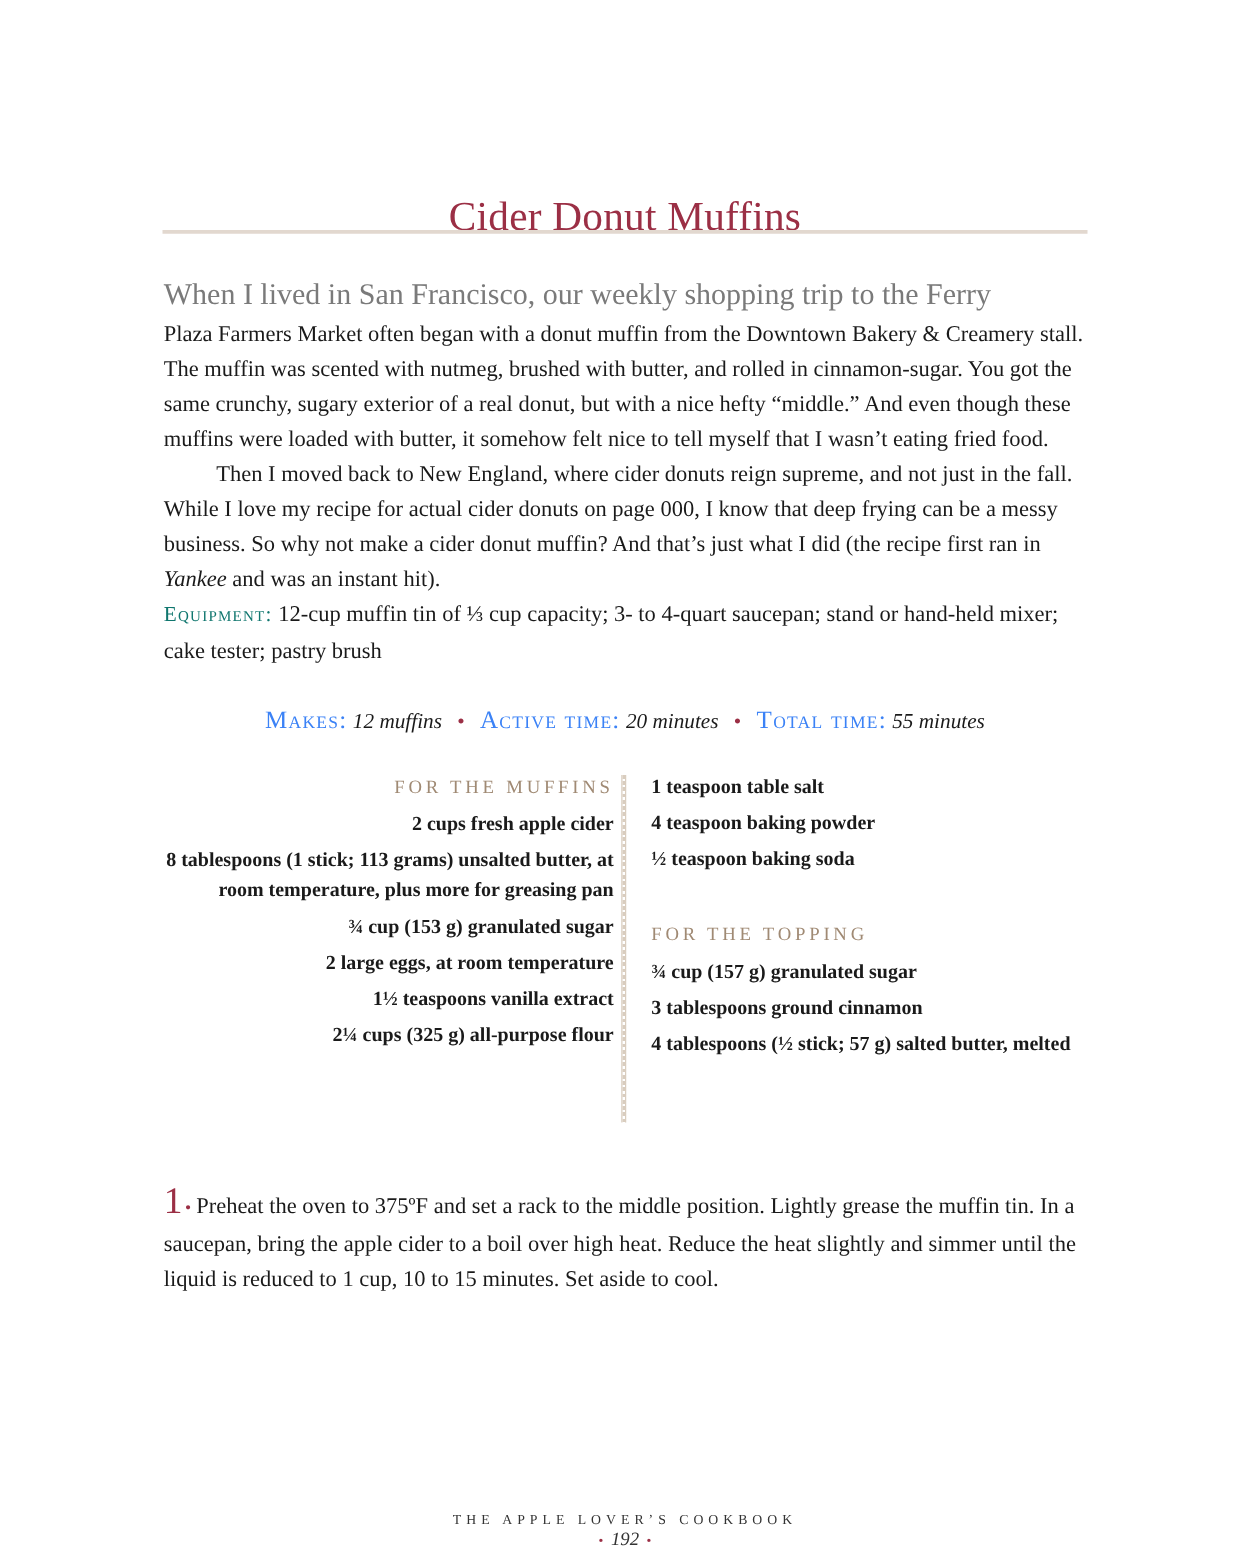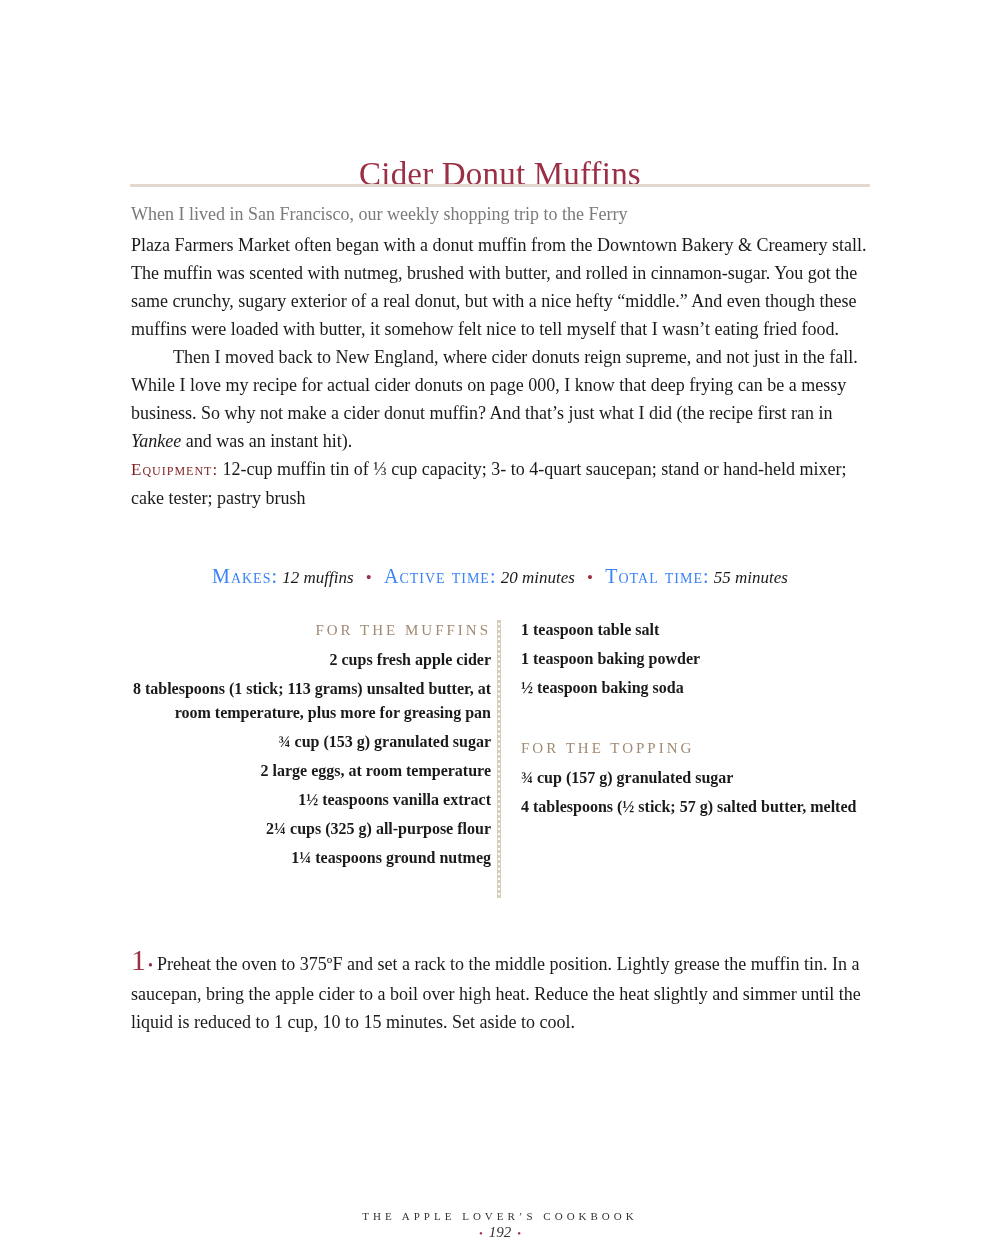--- a/index.html
+++ b/index.html
@@ -3,24 +3,24 @@
 <meta charset="utf-8">
 <style>
   html, body { margin: 0; padding: 0; background: #ffffff; }
   body { width: 1000px; height: 1250px; position: relative; overflow: hidden;
          font-family: "Liberation Serif", "DejaVu Serif", serif; color: #1a1a1a; }
   .page { position: absolute; left: 0; top: 0; width: 1000px; height: 1046px; }
   .title { position: absolute; left: 0; width: 1000px; top: 134px; text-align: center;
            font-size: 33px; color: #9b2f45; font-weight: normal; letter-spacing: 0.2px; }
   .rule { position: absolute; left: 130px; width: 740px; top: 184px; height: 3px; background: #e2d8cf; }
   .intro { position: absolute; left: 131px; width: 740px; top: 197px; font-size: 18px; line-height: 28px; }
-  .intro .lead { font-size: 18px; color: #7a7a7a; line-height: 34px; display: block; }
+  .intro .lead { font-size: 24px; color: #7a7a7a; line-height: 34px; display: block; margin-top: 22px; }
   .intro p { margin: 0; }
   .intro .indent { text-indent: 42px; }
-  .equip-label { color: #7f1d1d; font-variant: small-caps; letter-spacing: 1px; font-size: 17px; }
+  .equip-label { color: #0f766e; font-variant: small-caps; letter-spacing: 1px; font-size: 17px; }
   .meta { position: absolute; left: 0; width: 1000px; top: 565px; text-align: center; font-size: 17px; }
   .meta .lbl { color: #3b82f6; font-variant: small-caps; letter-spacing: 1px; font-size: 20px; }
   .meta .val { font-style: italic; }
   .meta .dot { color: #9b2f45; margin: 0 8px; }
   .col { position: absolute; top: 618px; }
   .col-left { left: 131px; width: 360px; text-align: right; }
   .col-right { left: 521px; width: 340px; }
   .sep { position: absolute; left: 497px; top: 620px; width: 4px; height: 278px;
          background: repeating-linear-gradient(to bottom, #d9cdbf 0 3px, #ffffff 3px 5px);
          border-left: 1px solid #d9cdbf; border-right: 1px solid #d9cdbf; box-sizing: border-box; }
@@ -64,32 +64,32 @@
   </div>
 
   <div class="col col-left">
     <div class="sect">For the Muffins</div>
     <div class="ing">2 cups fresh apple cider</div>
     <div class="ing">8 tablespoons (1 stick; 113 grams) unsalted butter, at room temperature, plus more for greasing pan</div>
     <div class="ing">¾ cup (153 g) granulated sugar</div>
     <div class="ing">2 large eggs, at room temperature</div>
     <div class="ing">1½ teaspoons vanilla extract</div>
     <div class="ing">2¼ cups (325 g) all-purpose flour</div>
-    <div class="ing">1¼ teaspoons ground nutmeg</div>
   </div>
 
   <div class="sep"></div>
 
   <div class="col col-right">
     <div class="ing">1 teaspoon table salt</div>
-    <div class="ing">1 teaspoon baking powder</div>
+    <div class="ing">4 teaspoon baking powder</div>
     <div class="ing">½ teaspoon baking soda</div>
     <div class="gap"></div>
     <div class="sect">For the Topping</div>
     <div class="ing">¾ cup (157 g) granulated sugar</div>
+    <div class="ing">3 tablespoons ground cinnamon</div>
     <div class="ing">4 tablespoons (½ stick; 57 g) salted butter, melted</div>
   </div>
 
   <div class="step">
     <span class="num">1</span><span class="bul">•</span><span>Preheat the oven to 375ºF and set a rack to the middle position. Lightly grease the muffin tin. In a saucepan, bring the apple cider to a boil over high heat. Reduce the heat slightly and simmer until the liquid is reduced to 1 cup, 10 to 15 minutes. Set aside to cool.</span>
   </div>
 
   <div class="footer">
     <div class="book">The Apple Lover’s Cookbook</div>
     <div class="pg">

